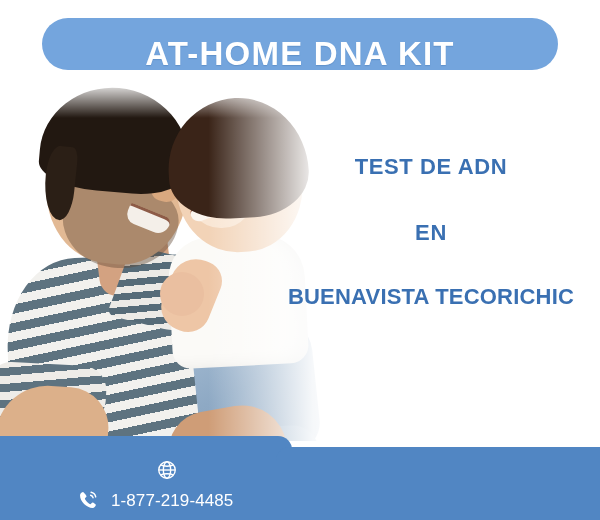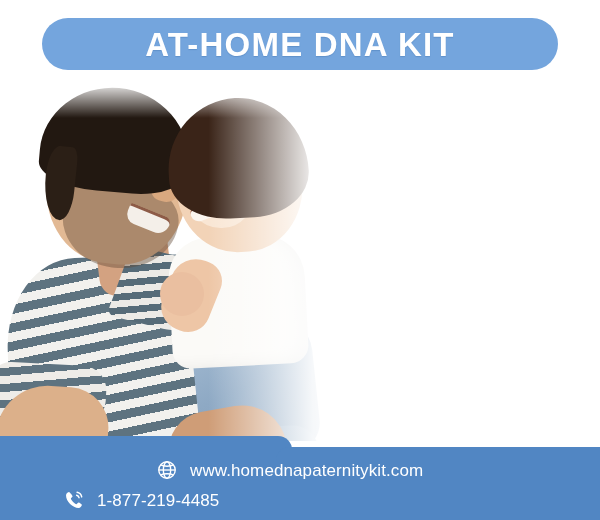--- a/index.html
+++ b/index.html
@@ -17,21 +17,21 @@
   }
 
   
   .title-pill{
     position:absolute;
     left:42px; top:18px;
     width:516px; height:52px;
     background:#74a5dd;
     border-radius:26px;
     display:flex;
-    align-items:center;
+    align-items:flex-end;
     justify-content:center;
     box-sizing:border-box;
   }
   .title-text{
     color:#ffffff;
     font-size:33px;
     font-weight:bold;
     letter-spacing:1.2px;
     line-height:1;
     white-space:nowrap;
@@ -307,21 +307,21 @@
     left:0; top:0;
     width:600px; height:84px;
     color:#ffffff;
   }
   .f-row{
     position:absolute;
     display:flex;
     align-items:center;
   }
   .f-row-top{ left:155px; top:22px; }
-  .f-row-bottom{ left:62px; top:52px; }
+  .f-row-bottom{ left:76px; top:52px; }
   .f-item{
     display:flex;
     align-items:center;
     white-space:nowrap;
   }
   .f-item + .f-item{ margin-left:24px; }
   .f-ico{
     display:inline-flex;
     align-items:center;
     justify-content:center;
@@ -370,39 +370,45 @@
     <div class="ph kid-mouth"></div>
     <div class="ph kid-eye"></div>
     <div class="ph kid-hair"></div>
     <div class="ph kid-arm"></div>
     <div class="ph kid-fist"></div>
 
     <div class="ph man-hand"></div>
     <div class="ph photo-fade"></div>
   </div>
 
+  <div class="headline-block">
+    <div class="hl-line">TEST DE ADN</div>
+    <div class="hl-gap1"></div>
+    <div class="hl-line">EN</div>
+    <div class="hl-gap2"></div>
+    <div class="hl-city">BUENAVISTA TECORICHIC</div>
+  </div>
 
   <div class="footer-wrap">
     <div class="footer-left"></div>
     <div class="footer-right"></div>
 
     <div class="footer-content">
 
       <div class="f-row f-row-top">
         <div class="f-item">
           <span class="f-ico">
             <svg width="22" height="22" viewBox="0 0 24 24" fill="none" stroke="#ffffff" stroke-width="1.5">
               <circle cx="12" cy="12" r="9"></circle>
               <ellipse cx="12" cy="12" rx="4" ry="9"></ellipse>
               <line x1="3" y1="12" x2="21" y2="12"></line>
               <path d="M5 6.5 C8 8.3 16 8.3 19 6.5"></path>
               <path d="M5 17.5 C8 15.7 16 15.7 19 17.5"></path>
             </svg>
           </span>
-          <span class="f-txt">www.homednapaternitykit.com</span>
         </div>
       </div>
 
       <div class="f-row f-row-bottom">
         <div class="f-item">
           <span class="f-ico">
             <svg width="22" height="22" viewBox="0 0 24 24" fill="none" stroke="#ffffff" stroke-width="1.6">
               <path d="M6.8 3.4 C5.3 3.4 3.3 5 3.3 7.1 c0 6.3 7.3 13.6 13.6 13.6 2.1 0 3.7-2 3.7-3.5 0-.6-2.9-2.6-3.5-2.6-.8 0-1.9 1.9-2.6 1.9-1.3 0-5.9-4.6-5.9-5.9 0-.7 1.9-1.8 1.9-2.6 0-.6-2-3.5-2.6-3.5 z" fill="#ffffff" stroke="none"></path>
               <path d="M15.4 3.6 c2.6.5 4.5 2.4 5 5" stroke-linecap="round"></path>
               <path d="M14.9 6.9 c1.3.3 2.3 1.3 2.6 2.6" stroke-linecap="round"></path>

